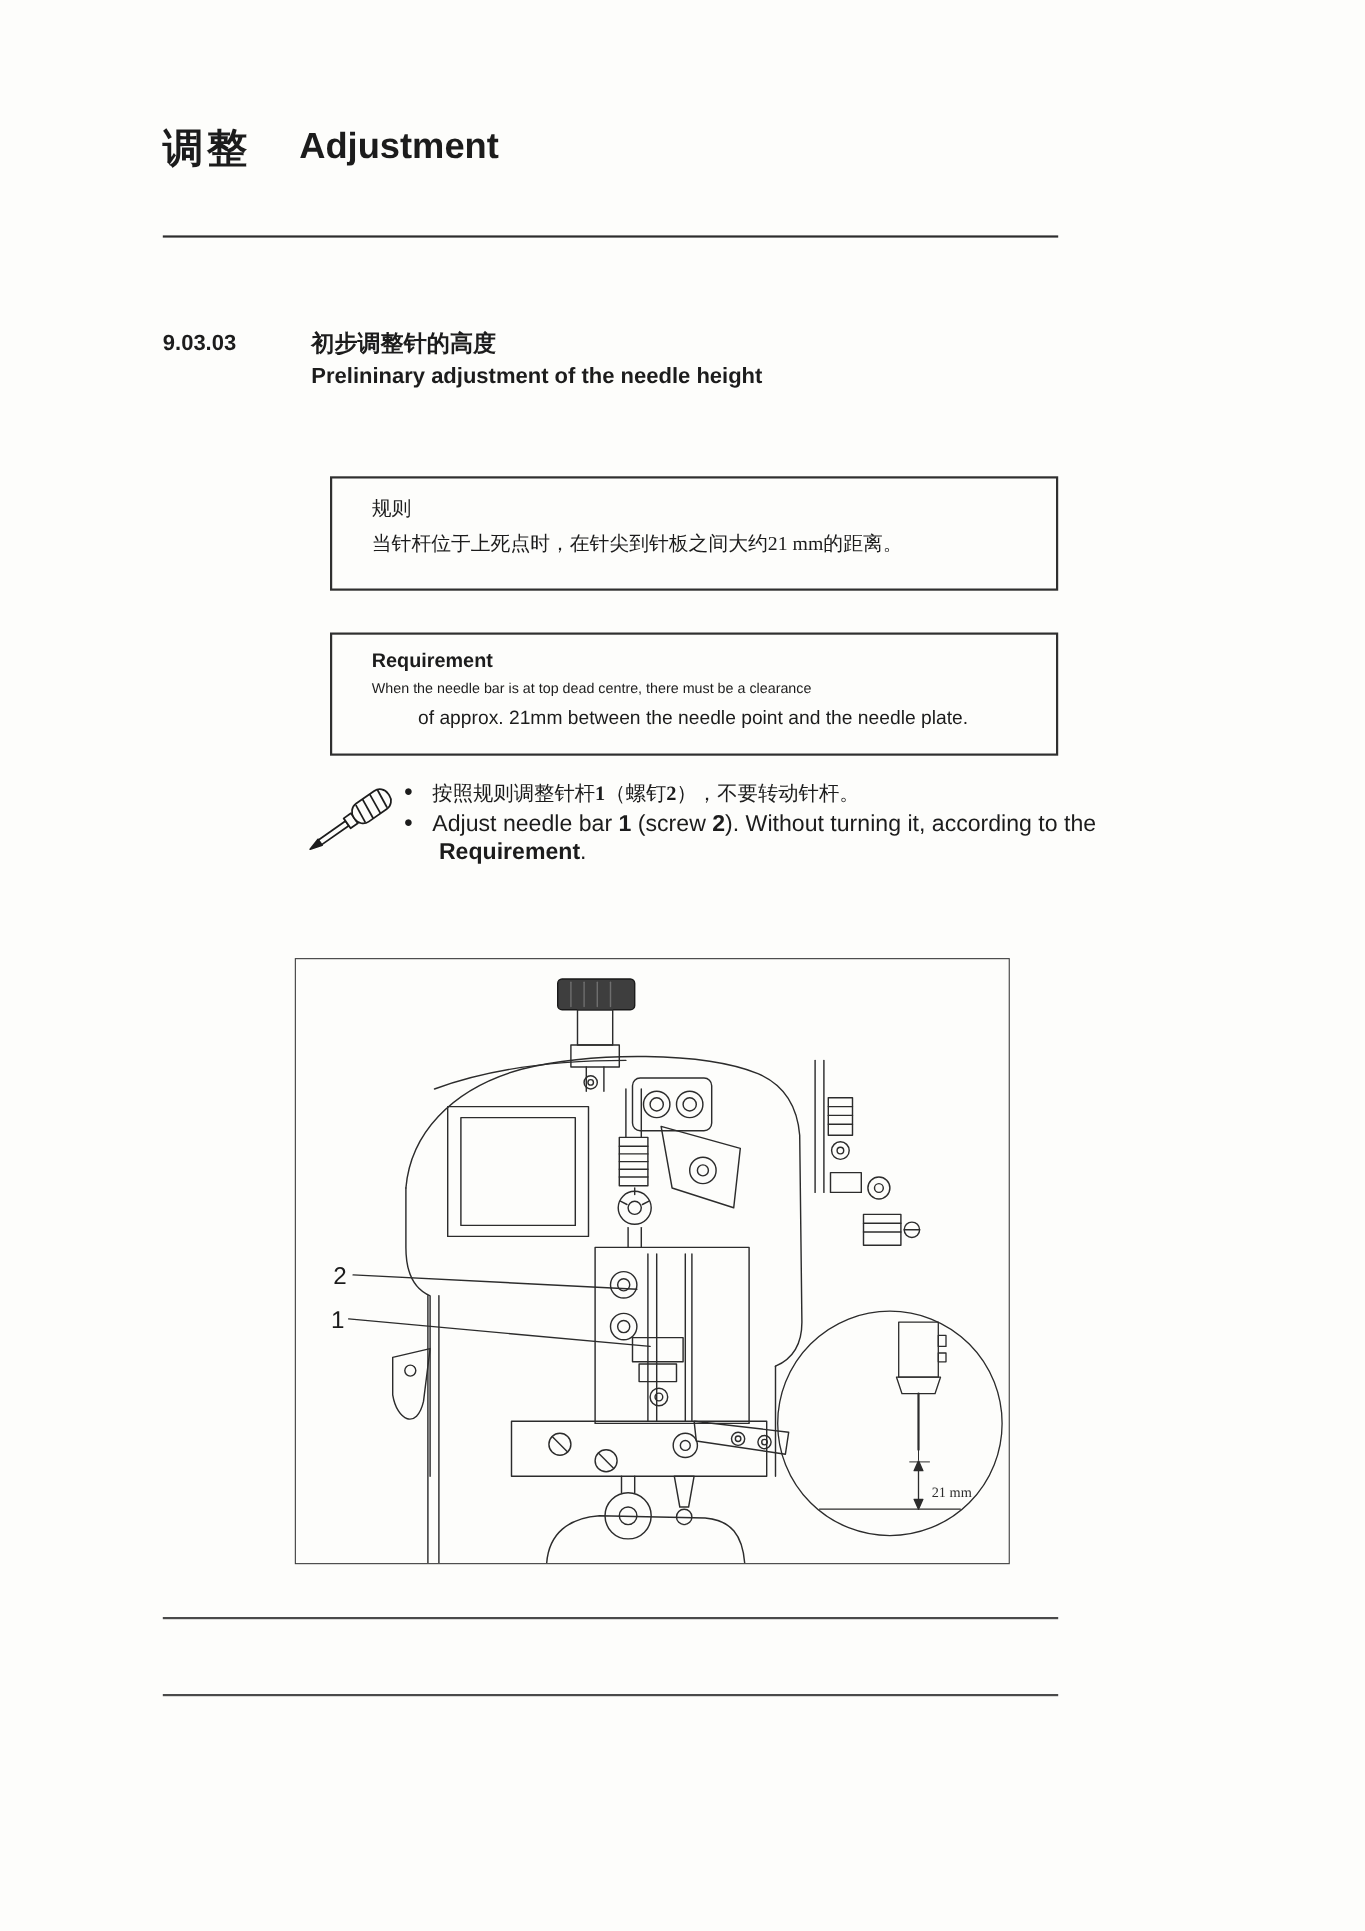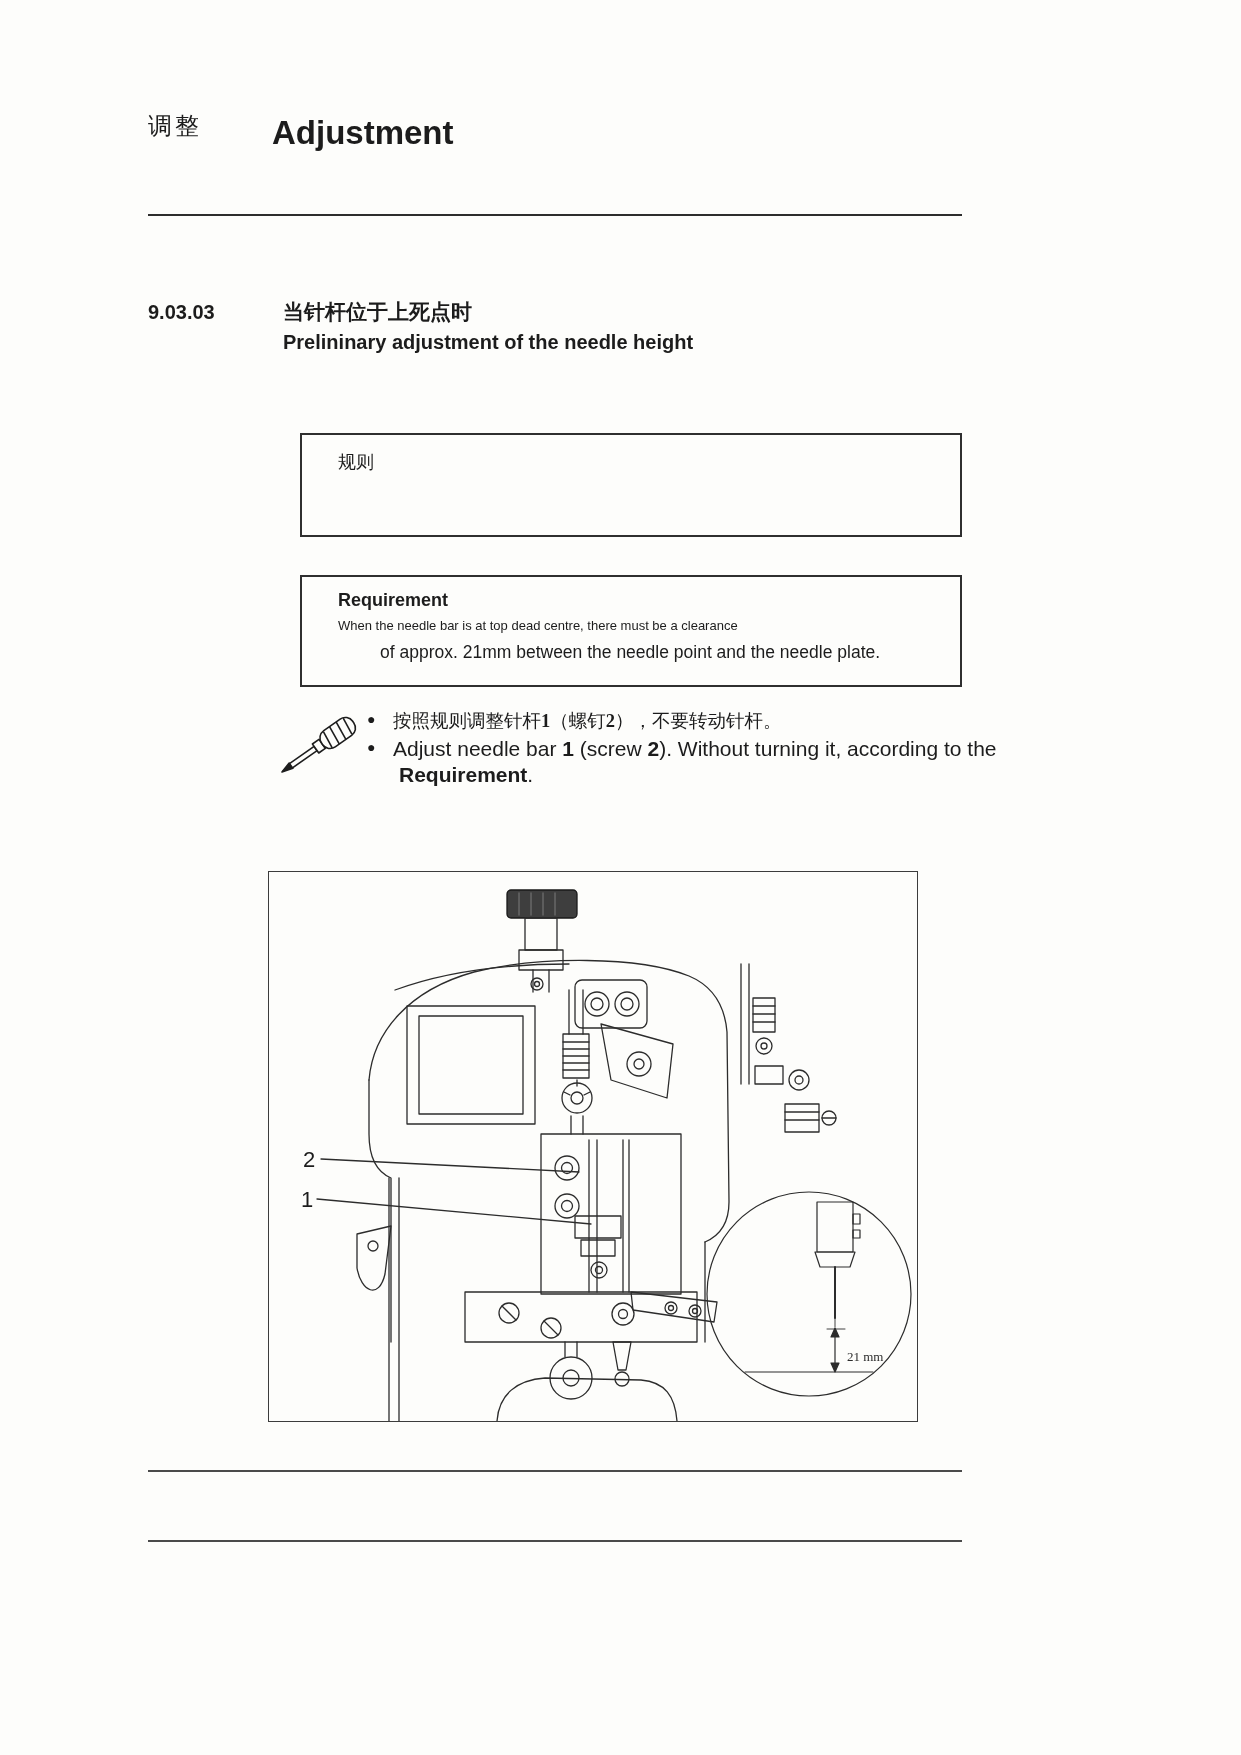--- a/index.html
+++ b/index.html
@@ -2,21 +2,21 @@
 <html><head>
 <meta charset="utf-8">
 <style>
   html,body{margin:0;padding:0;background:#e8e8e8;}
   .page{
     position:relative;width:1241px;height:1755px;background:#fdfdfb;
     font-family:"Liberation Sans",sans-serif;color:#1c1c1c;overflow:hidden;
   }
   .abs{position:absolute;}
   
-  .hdr-zh{left:148px;top:110px;font-size:24px;font-weight:normal;letter-spacing:3px;font-family:"Liberation Serif",serif;}
+  .hdr-zh{left:148px;top:110px;font-size:37px;font-weight:bold;letter-spacing:3px;font-family:"Liberation Serif",serif;}
   .hdr-en{left:272px;top:114px;font-size:33px;font-weight:bold;text-align:center;}
   .rule{background:#2d2d2d;height:2px;left:148px;width:814px;}
   .rule-top{top:214px;}
   
   .sec-num{left:148px;top:301px;font-size:20px;font-weight:bold;}
   .sec-zh{left:283px;top:298px;font-size:21px;font-weight:bold;font-family:"Liberation Serif",serif;}
   .sec-en{left:283px;top:331px;font-size:20px;font-weight:bold;}
   
   .box{left:300px;width:662px;border:2px solid #2f2f2f;background:#fdfdfb;box-sizing:border-box;padding-left:32px;}
   .box1{top:433px;height:104px;}
@@ -46,25 +46,26 @@
 </head>
 <body>
 
 <div class="page">
 
   <div class="abs hdr-zh">调整</div>
   <div class="abs hdr-en">Adjustment</div>
   <div class="abs rule rule-top"></div>
 
   <div class="abs sec-num">9.03.03</div>
-  <div class="abs sec-zh">当针杆位于上死点时</div>
+  <div class="abs sec-zh">初步调整针的高度</div>
   <div class="abs sec-en">Prelininary adjustment of the needle height</div>
 
   <div class="abs box box1">
     <div class="inner b1-head zh-serif">规则</div>
+    <div class="inner b1-body zh-serif">当针杆位于上死点时，在针尖到针板之间大约21 mm的距离。</div>
   </div>
 
   <div class="abs box box2">
     <div class="inner b2-head">Requirement</div>
     <div class="inner b2-l1">When the needle bar is at top dead centre, there must be a clearance</div>
     <div class="inner b2-l2">of approx. 21mm between the needle point and the needle plate.</div>
   </div>
 
   <svg class="abs" style="left:276px;top:706px;" width="88" height="92" viewBox="0 0 88 92">
     <g transform="translate(6,66) rotate(-35)" stroke="#1d1d1d" fill="none" stroke-width="1.6" stroke-linejoin="round">

